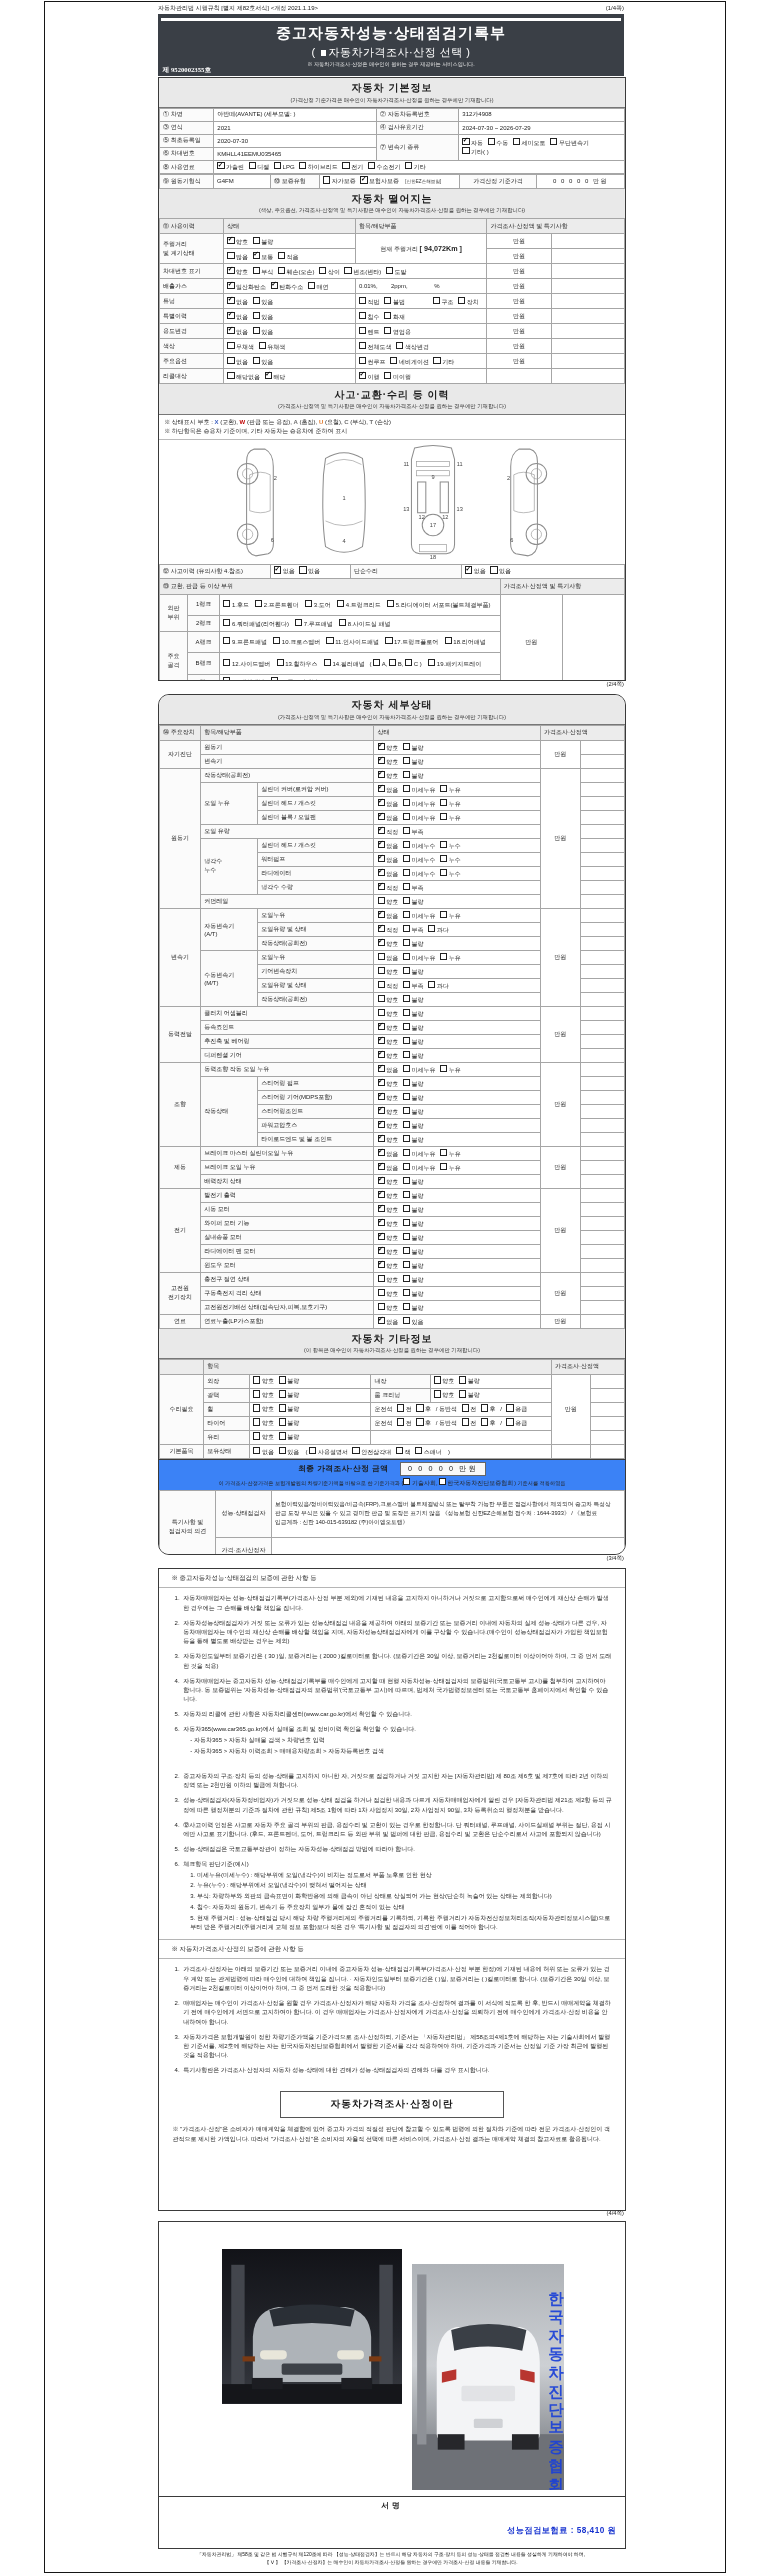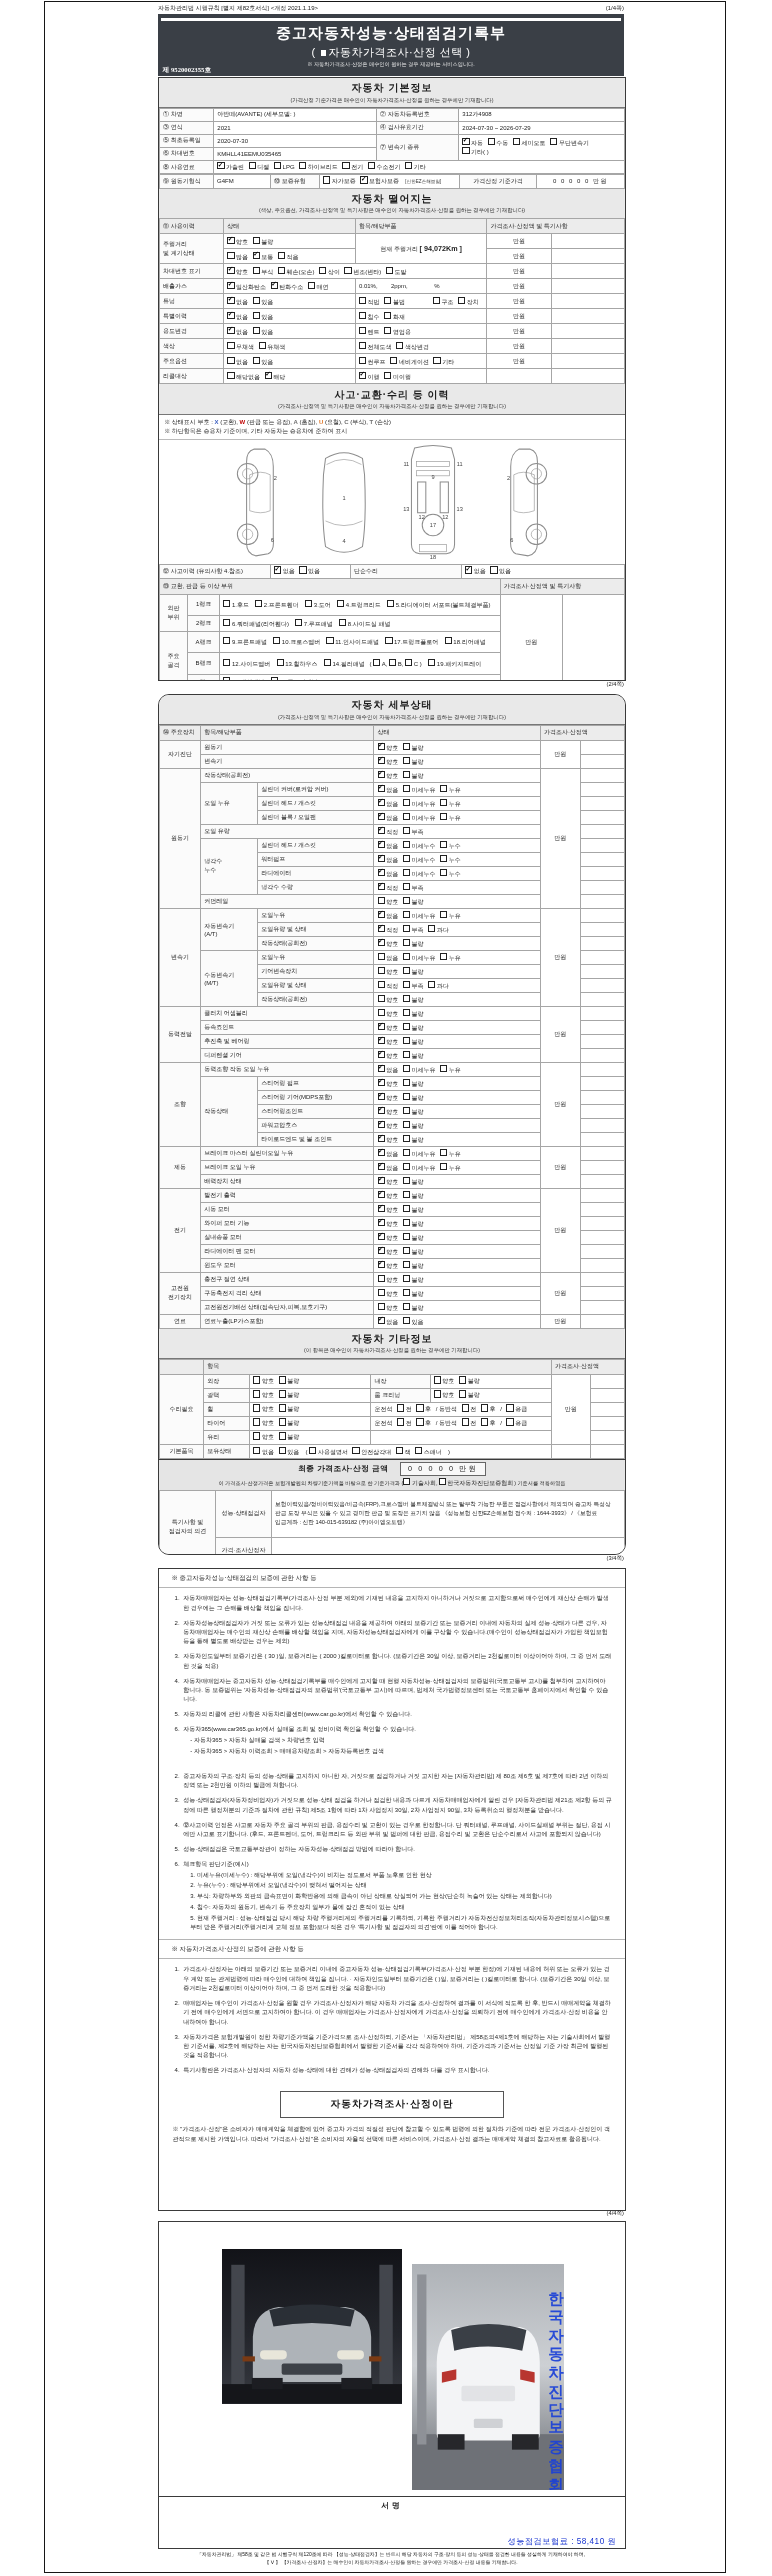--- a/index.html
+++ b/index.html
@@ -40,42 +40,42 @@
   .splitR{float:right;}
   .wnote{font-size:4.6px;color:#333;}
   
   .acnotes{padding:3.1px 5.2px 2.6px;border-bottom:0.5px solid #bbb;font-size:6px;line-height:1.55;}
   .diagram{display:flex;justify-content:center;align-items:flex-start;gap:24px;padding:4.1px 0 3.1px;}
   .diagram svg{display:block;}
   .dnum{font-size:11px;fill:#444;font-family:"Liberation Sans",sans-serif;}
   .dline{stroke:#8d8d8d;stroke-width:2;fill:none;}
   .dthin{stroke:#9a9a9a;stroke-width:1.3;fill:none;}
   
-  .finalband{border-top:1px solid #3a3a3a;background:#e5e5e5;text-align:center;padding:2.1px 0 2.6px;}
+  .finalband{border-top:1px solid #3a3a3a;background:#3b82f6;text-align:center;padding:2.1px 0 2.6px;}
   .fb1 .fbl{font-size:7.7px;font-weight:700;letter-spacing:0.5px;margin-right:9.3px;}
   .fb1 .fbv{display:inline-block;border:0.5px solid #666;background:#f8f8f8;padding:1px 7.2px;font-size:7.2px;letter-spacing:2.1px;}
   .fb2{font-size:5.2px;margin-top:1.5px;color:#222;}
   .fb2 .opt{margin-right:1px;}
   
   .nsub{padding:4.6px 12.4px;border-bottom:0.5px solid #b5b5b5;font-size:6.4px;}
   .nlist{padding:6.2px 12.4px 1px;}
   .nitem{display:flex;gap:3.6px;margin-bottom:5.7px;font-size:6px;line-height:1.55;}
   .nnum{min-width:8.2px;text-align:right;}
   .ntxt{flex:1;}
   .nsubline{margin:1.5px 0 0 7.2px;}
   .defbox{width:222px;margin:9.3px auto 6.2px;border:1px solid #555;text-align:center;font-size:9.8px;font-weight:700;padding:5.7px 0;letter-spacing:1px;}
   .defpara{padding:1px 13.4px 5.2px;font-size:6px;line-height:1.6;}
   
   .pbt{text-align:center;font-size:8.2px;font-weight:700;letter-spacing:1px;padding:5.2px 0 4.6px;border-bottom:0.5px solid #aaa;}
   .photoL{position:absolute;left:63px;top:27px;width:180px;height:155px;background:linear-gradient(#121318,#23252b 55%,#383b42);overflow:hidden;}
   .photoR{position:absolute;left:253px;top:42px;width:152px;height:226px;background:linear-gradient(#aeb2b7,#cdd0d4 45%,#71757b 92%);overflow:hidden;}
   .wm{position:absolute;right:0px;top:15.5px;writing-mode:vertical-rl;font-size:15.5px;font-weight:900;color:#1b41d8;opacity:.92;letter-spacing:3.1px;line-height:1;}
   .signband{position:absolute;left:-0.5px;right:-0.5px;top:274px;height:50px;border-top:1px solid #3a3a3a;}
   .signlbl{text-align:center;font-size:7.7px;font-weight:700;letter-spacing:3.1px;margin-top:3.6px;}
-  .fee{position:absolute;right:9.3px;bottom:0;color:#1733cf;font-weight:400;font-size:8.2px;letter-spacing:0.5px;}
+  .fee{position:absolute;right:9.3px;bottom:11px;color:#1733cf;font-weight:700;font-size:8.2px;letter-spacing:0.5px;}
   .footnote{position:absolute;left:113px;top:2549px;width:466px;text-align:center;font-size:4.9px;line-height:1.55;color:#111;}
 </style>
 </head>
 <body>
 
 <div class="sheet">
 
   <div class="topbar">
     <span>자동차관리법 시행규칙 [별지 제82호서식] &lt;개정 2021.1.19&gt;</span>
     <span>(1/4쪽)</span>

